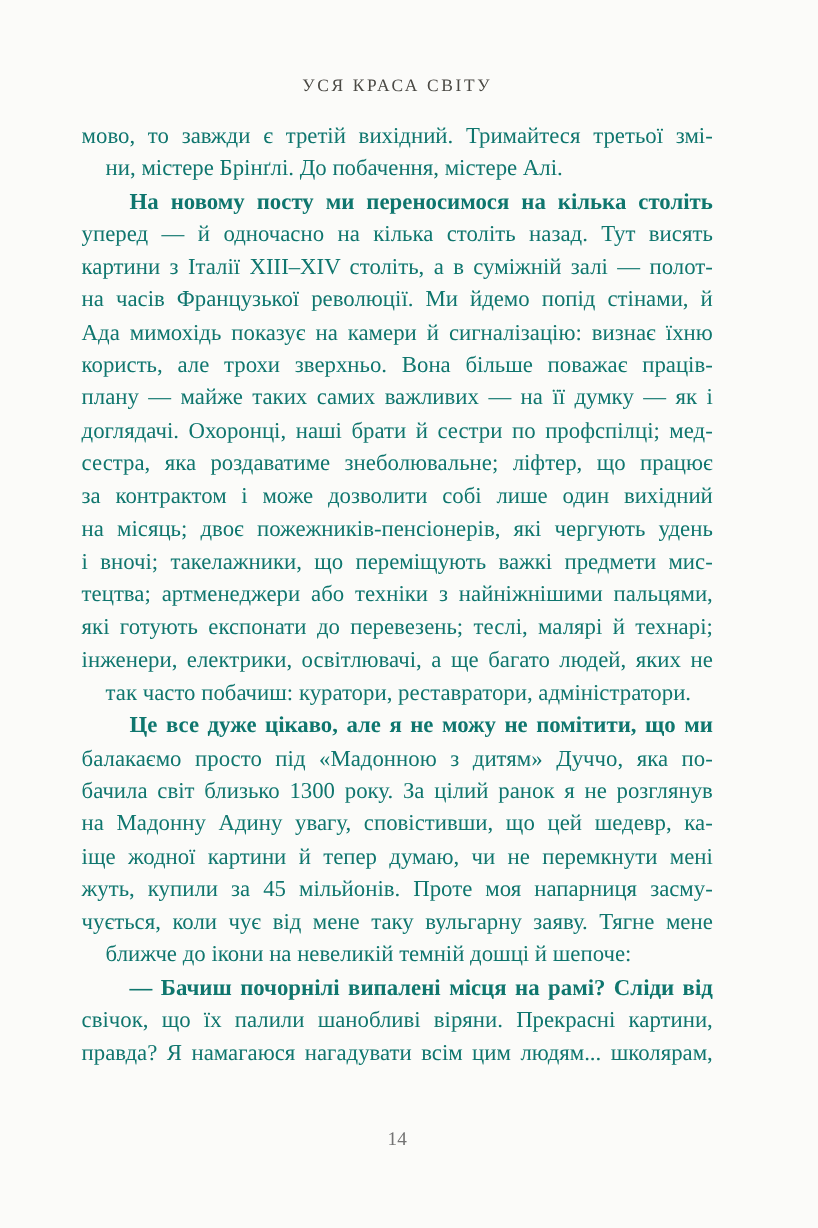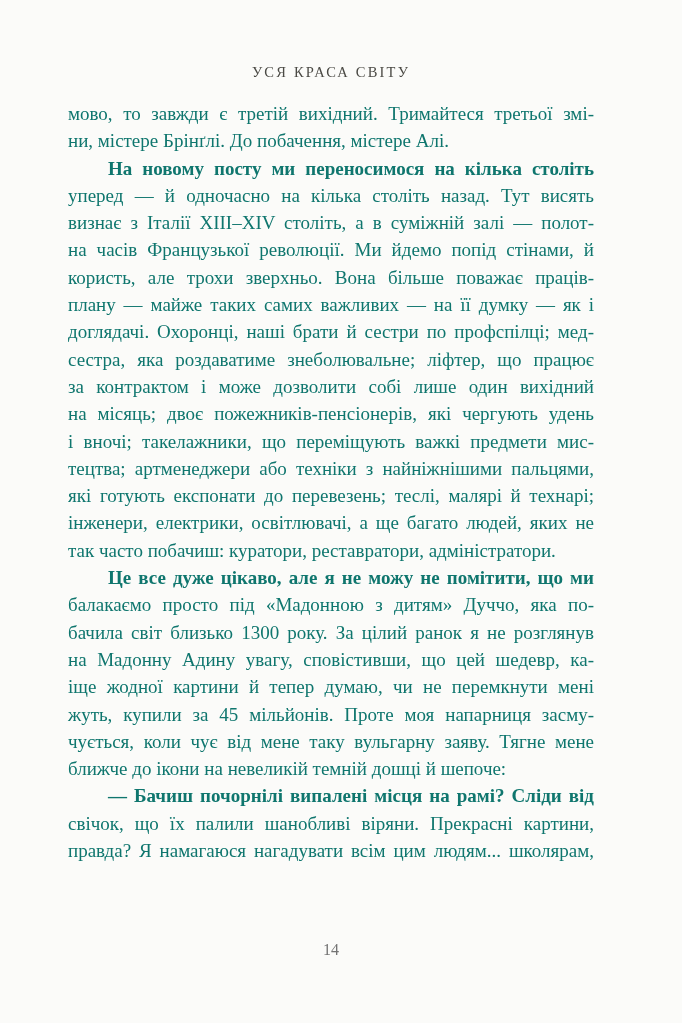--- a/index.html
+++ b/index.html
@@ -39,20 +39,21 @@
     line-height: 27.3px;
     color: #0f766e;
   }
   .line {
     text-align: justify;
     text-align-last: justify;
     white-space: normal;
   }
   .line.para-end {
     text-align-last: left;
+    margin-left: 20px;
   }
   .line.indent {
     text-indent: 40px;
     font-weight: bold;
   }
   .page-number {
     position: absolute;
     top: 941px;
     left: 68px;
     width: 526px;
@@ -65,22 +66,23 @@
 <body>
 
 <div class="book-page">
   <div class="running-header">УСЯ КРАСА СВІТУ</div>
 
   <div class="body-text">
       <div class="line">мово, то завжди є третій вихідний. Тримайтеся третьої змі-</div>
       <div class="line para-end">ни, містере Брінґлі. До побачення, містере Алі.</div>
       <div class="line indent">На новому посту ми переносимося на кілька століть</div>
       <div class="line">уперед — й одночасно на кілька століть назад. Тут висять</div>
-      <div class="line">визнає з Італії XIII–XIV століть, а в суміжній залі — полот-</div>
+      <div class="line">картини з Італії XIII–XIV століть, а в суміжній залі — полот-</div>
       <div class="line">на часів Французької революції. Ми йдемо попід стінами, й</div>
+      <div class="line">Ада мимохідь показує на камери й сигналізацію: визнає їхню</div>
       <div class="line">користь, але трохи зверхньо. Вона більше поважає праців-</div>
       <div class="line">плану — майже таких самих важливих — на її думку — як і</div>
       <div class="line">доглядачі. Охоронці, наші брати й сестри по профспілці; мед-</div>
       <div class="line">сестра, яка роздаватиме знеболювальне; ліфтер, що працює</div>
       <div class="line">за контрактом і може дозволити собі лише один вихідний</div>
       <div class="line">на місяць; двоє пожежників-пенсіонерів, які чергують удень</div>
       <div class="line">і вночі; такелажники, що переміщують важкі предмети мис-</div>
       <div class="line">тецтва; артменеджери або техніки з найніжнішими пальцями,</div>
       <div class="line">які готують експонати до перевезень; теслі, малярі й технарі;</div>
       <div class="line">інженери, електрики, освітлювачі, а ще багато людей, яких не</div>

